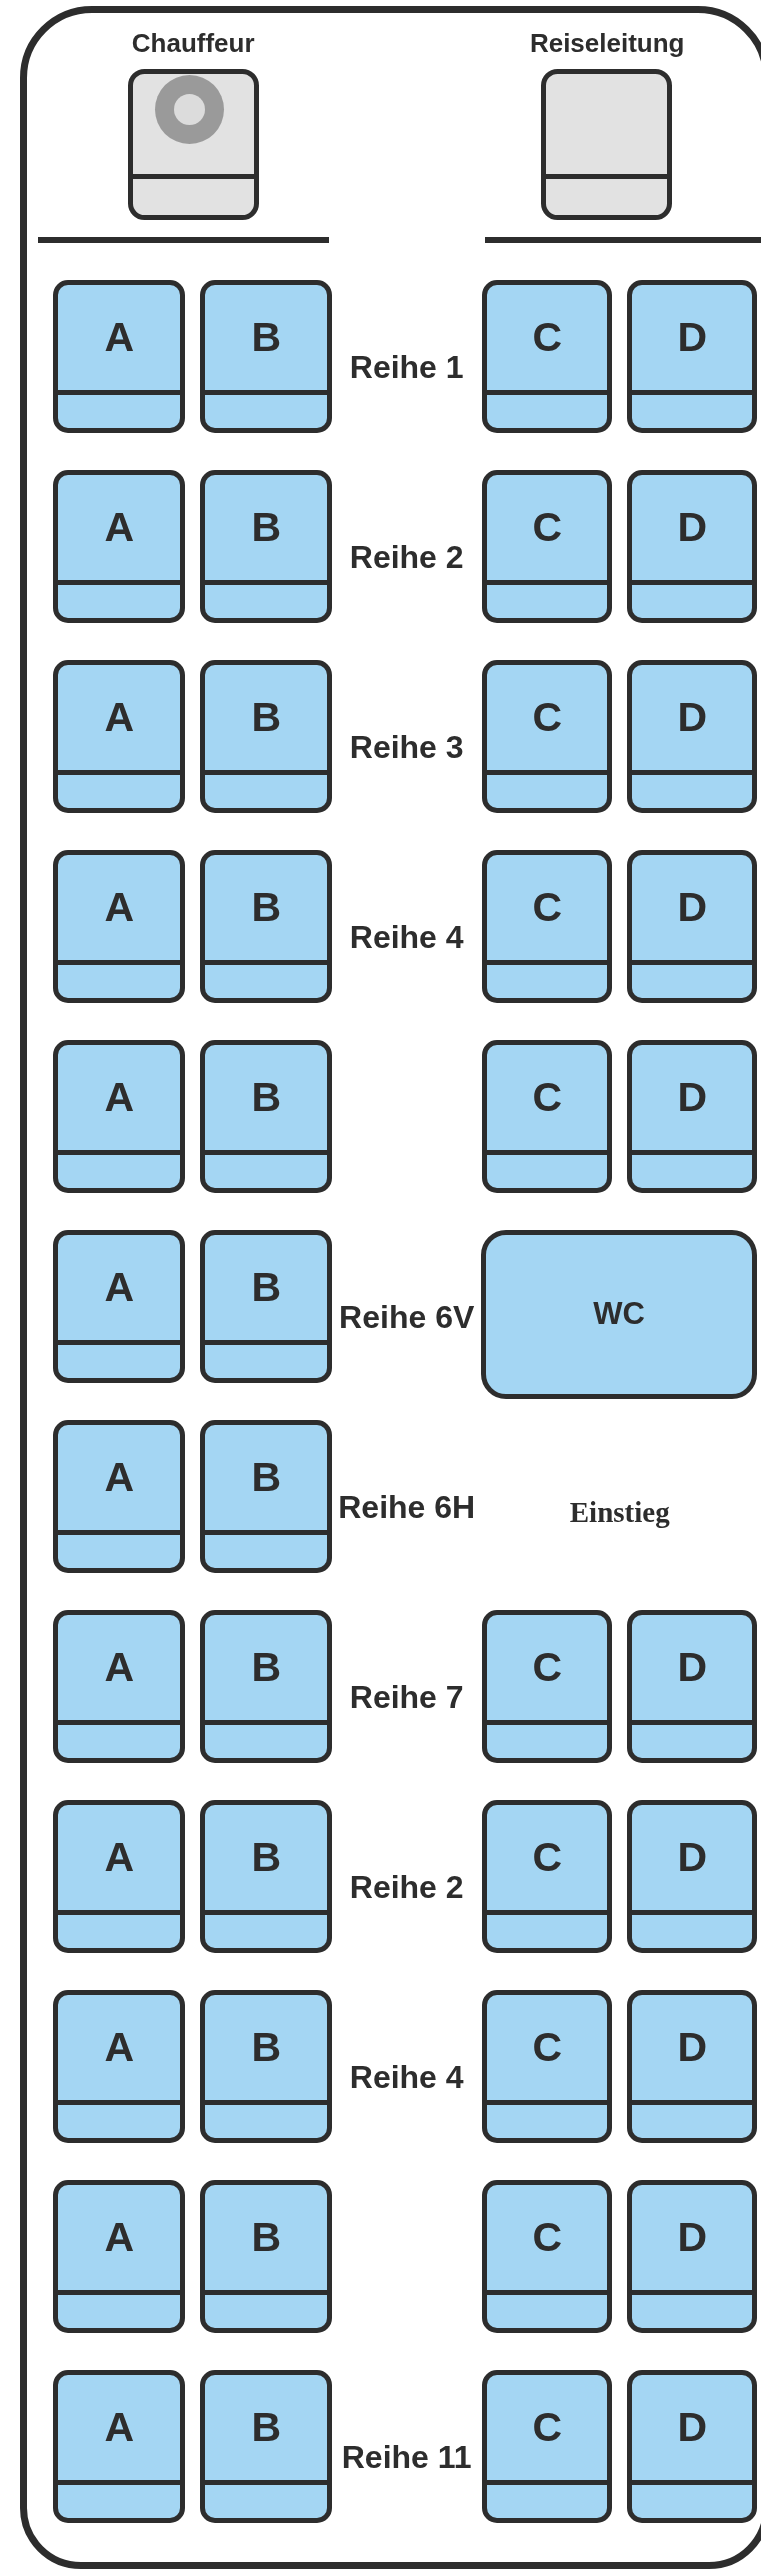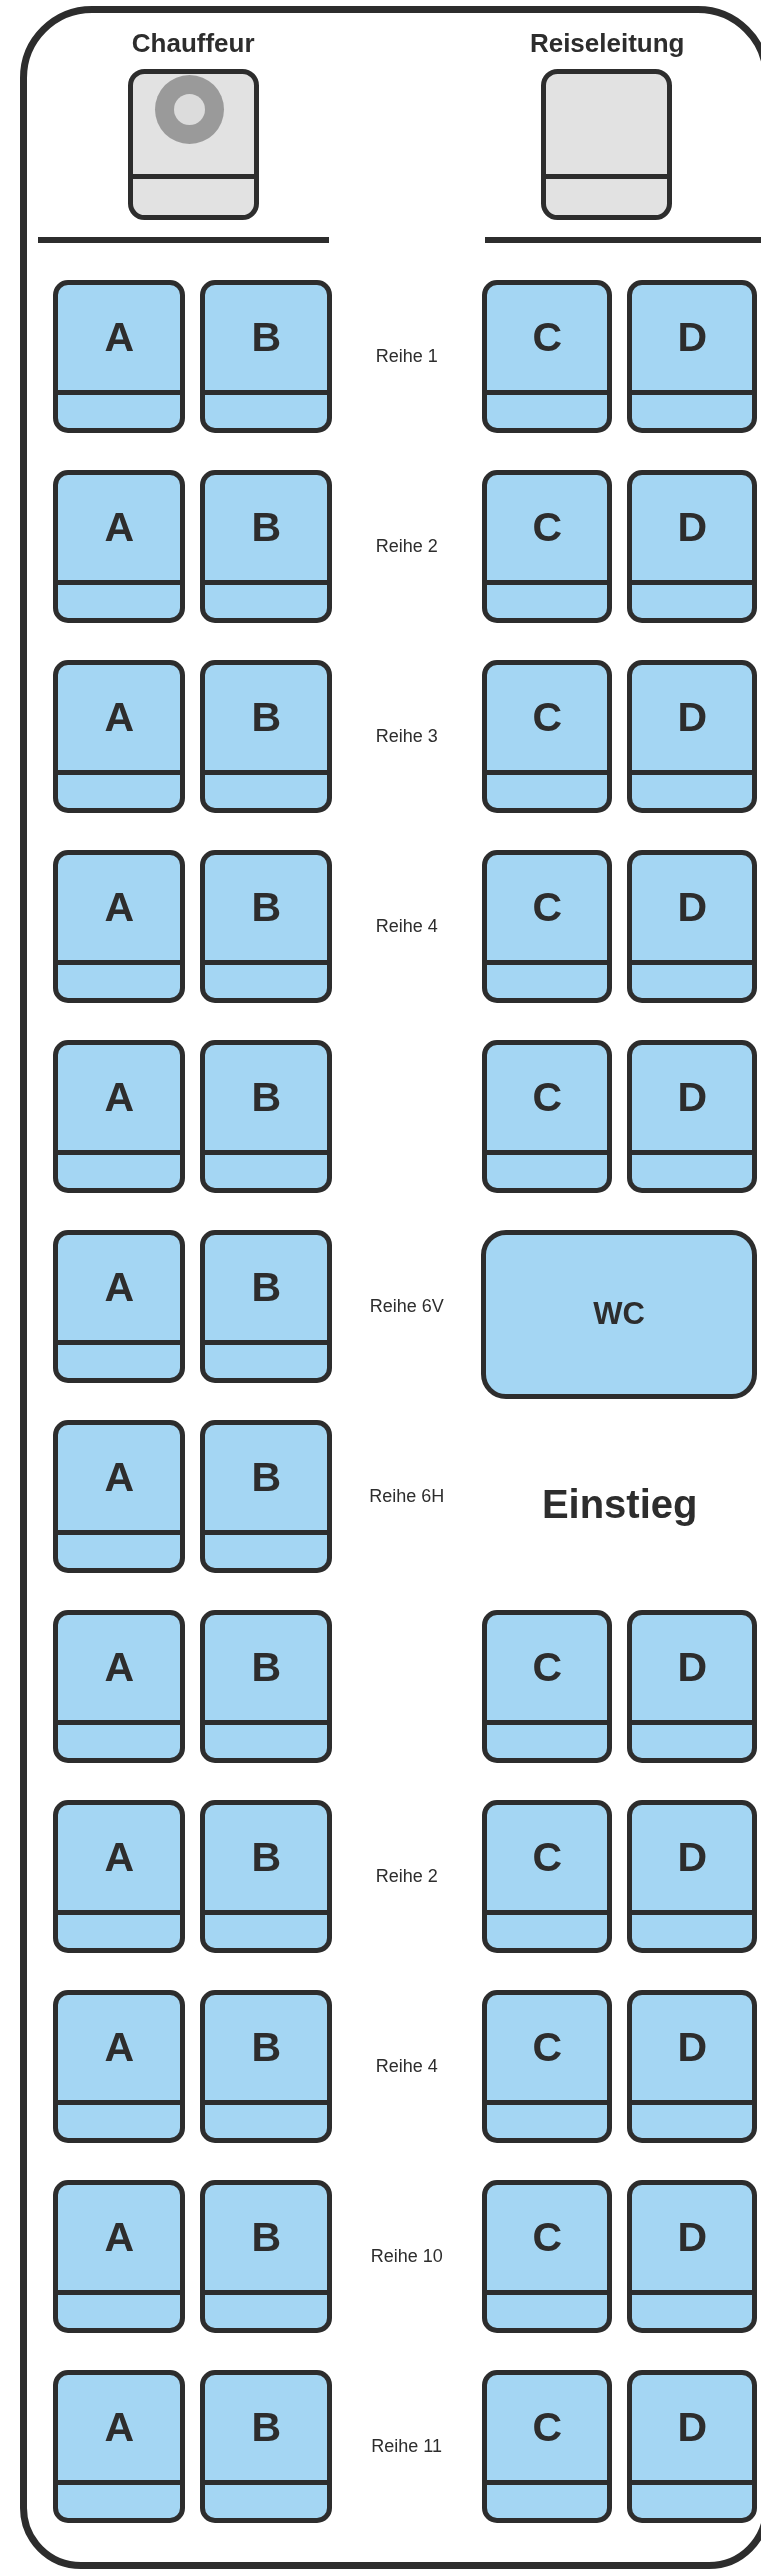--- a/index.html
+++ b/index.html
@@ -66,36 +66,36 @@
   .seat.pos-b { left:173px; }
   .seat.pos-c { left:455px; width:130px; }
   .seat.pos-d { left:600px; width:130px; }
   .seat-top {
     flex:0 0 105px; border-bottom:5px solid var(--ink);
     display:flex; align-items:center; justify-content:center;
   }
   .seat-letter { font-size:41px; font-weight:bold; color:var(--ink); line-height:1; }
 
   .row-label {
-    position:absolute; left:304px; top:0; width:151px; height:153px;
+    position:absolute; left:304px; top:11px; width:151px; height:153px;
     display:flex; align-items:center; justify-content:center;
-    font-size:18px; font-weight:normal; color:var(--ink); white-space:nowrap;
+    font-size:32px; font-weight:bold; color:var(--ink); white-space:nowrap;
   }
 
   .wc-block {
     position:absolute; left:454px; top:0; width:276px; height:169px;
     box-sizing:border-box; border:5.8px solid var(--ink); border-radius:25px;
     background:var(--seat);
     display:flex; align-items:center; justify-content:center;
     font-size:31px; font-weight:bold; color:var(--ink);
   }
   .einstieg-label {
-    position:absolute; left:455px; top:8px; width:275px; height:153px;
+    position:absolute; left:455px; top:16px; width:275px; height:153px;
     display:flex; align-items:center; justify-content:center;
-    font-size:40px; font-weight:bold; color:var(--ink); white-space:nowrap;
+    font-size:29px; font-weight:bold; color:var(--ink); white-space:nowrap;font-family:Liberation Serif, serif;
   }
 </style>
 </head>
 <body>
 
 <div class="canvas">
   <div class="bus">
 
     <div class="front-label driver">Chauffeur</div>
 
@@ -263,20 +263,21 @@
           <div class="seat pos-a">
             <div class="seat-top">
               <span class="seat-letter">A</span>
             </div>
           </div>
           <div class="seat pos-b">
             <div class="seat-top">
               <span class="seat-letter">B</span>
             </div>
           </div>
+          <div class="row-label">Reihe 7</div>
           <div class="seat pos-c">
             <div class="seat-top">
               <span class="seat-letter">C</span>
             </div>
           </div>
           <div class="seat pos-d">
             <div class="seat-top">
               <span class="seat-letter">D</span>
             </div>
           </div>
@@ -331,21 +332,20 @@
           <div class="seat pos-a">
             <div class="seat-top">
               <span class="seat-letter">A</span>
             </div>
           </div>
           <div class="seat pos-b">
             <div class="seat-top">
               <span class="seat-letter">B</span>
             </div>
           </div>
-          <div class="row-label">Reihe 10</div>
           <div class="seat pos-c">
             <div class="seat-top">
               <span class="seat-letter">C</span>
             </div>
           </div>
           <div class="seat pos-d">
             <div class="seat-top">
               <span class="seat-letter">D</span>
             </div>
           </div>

